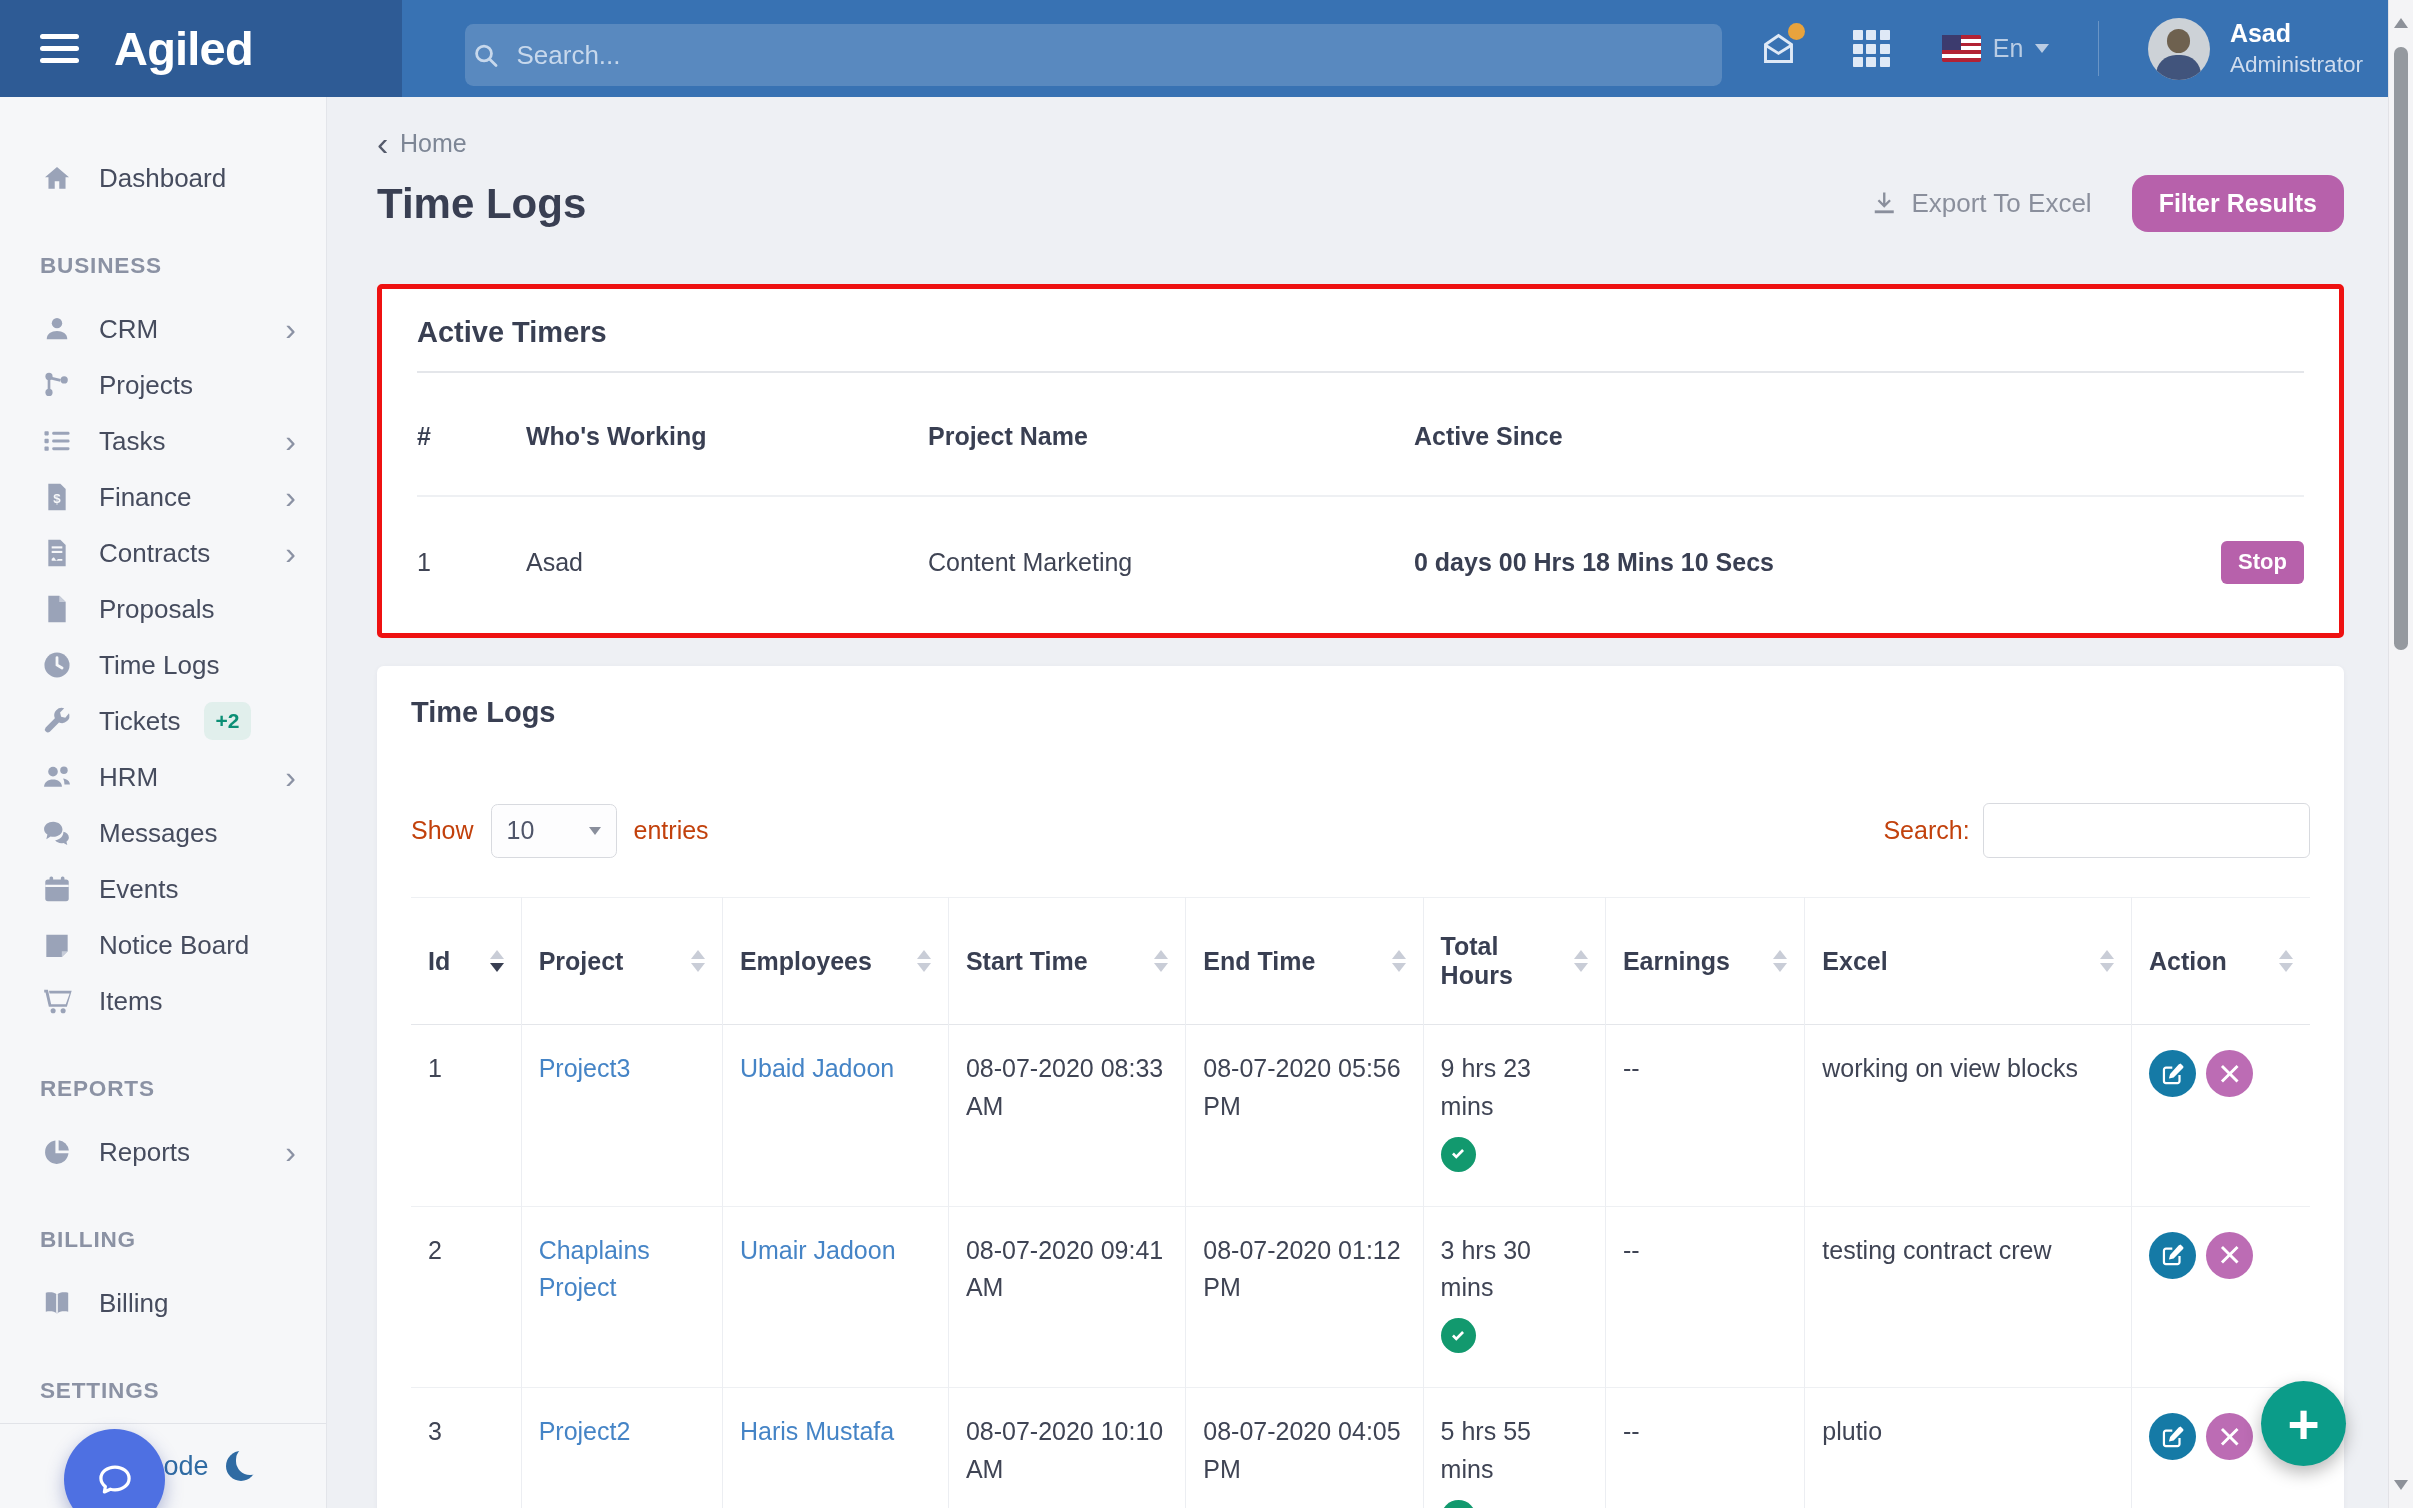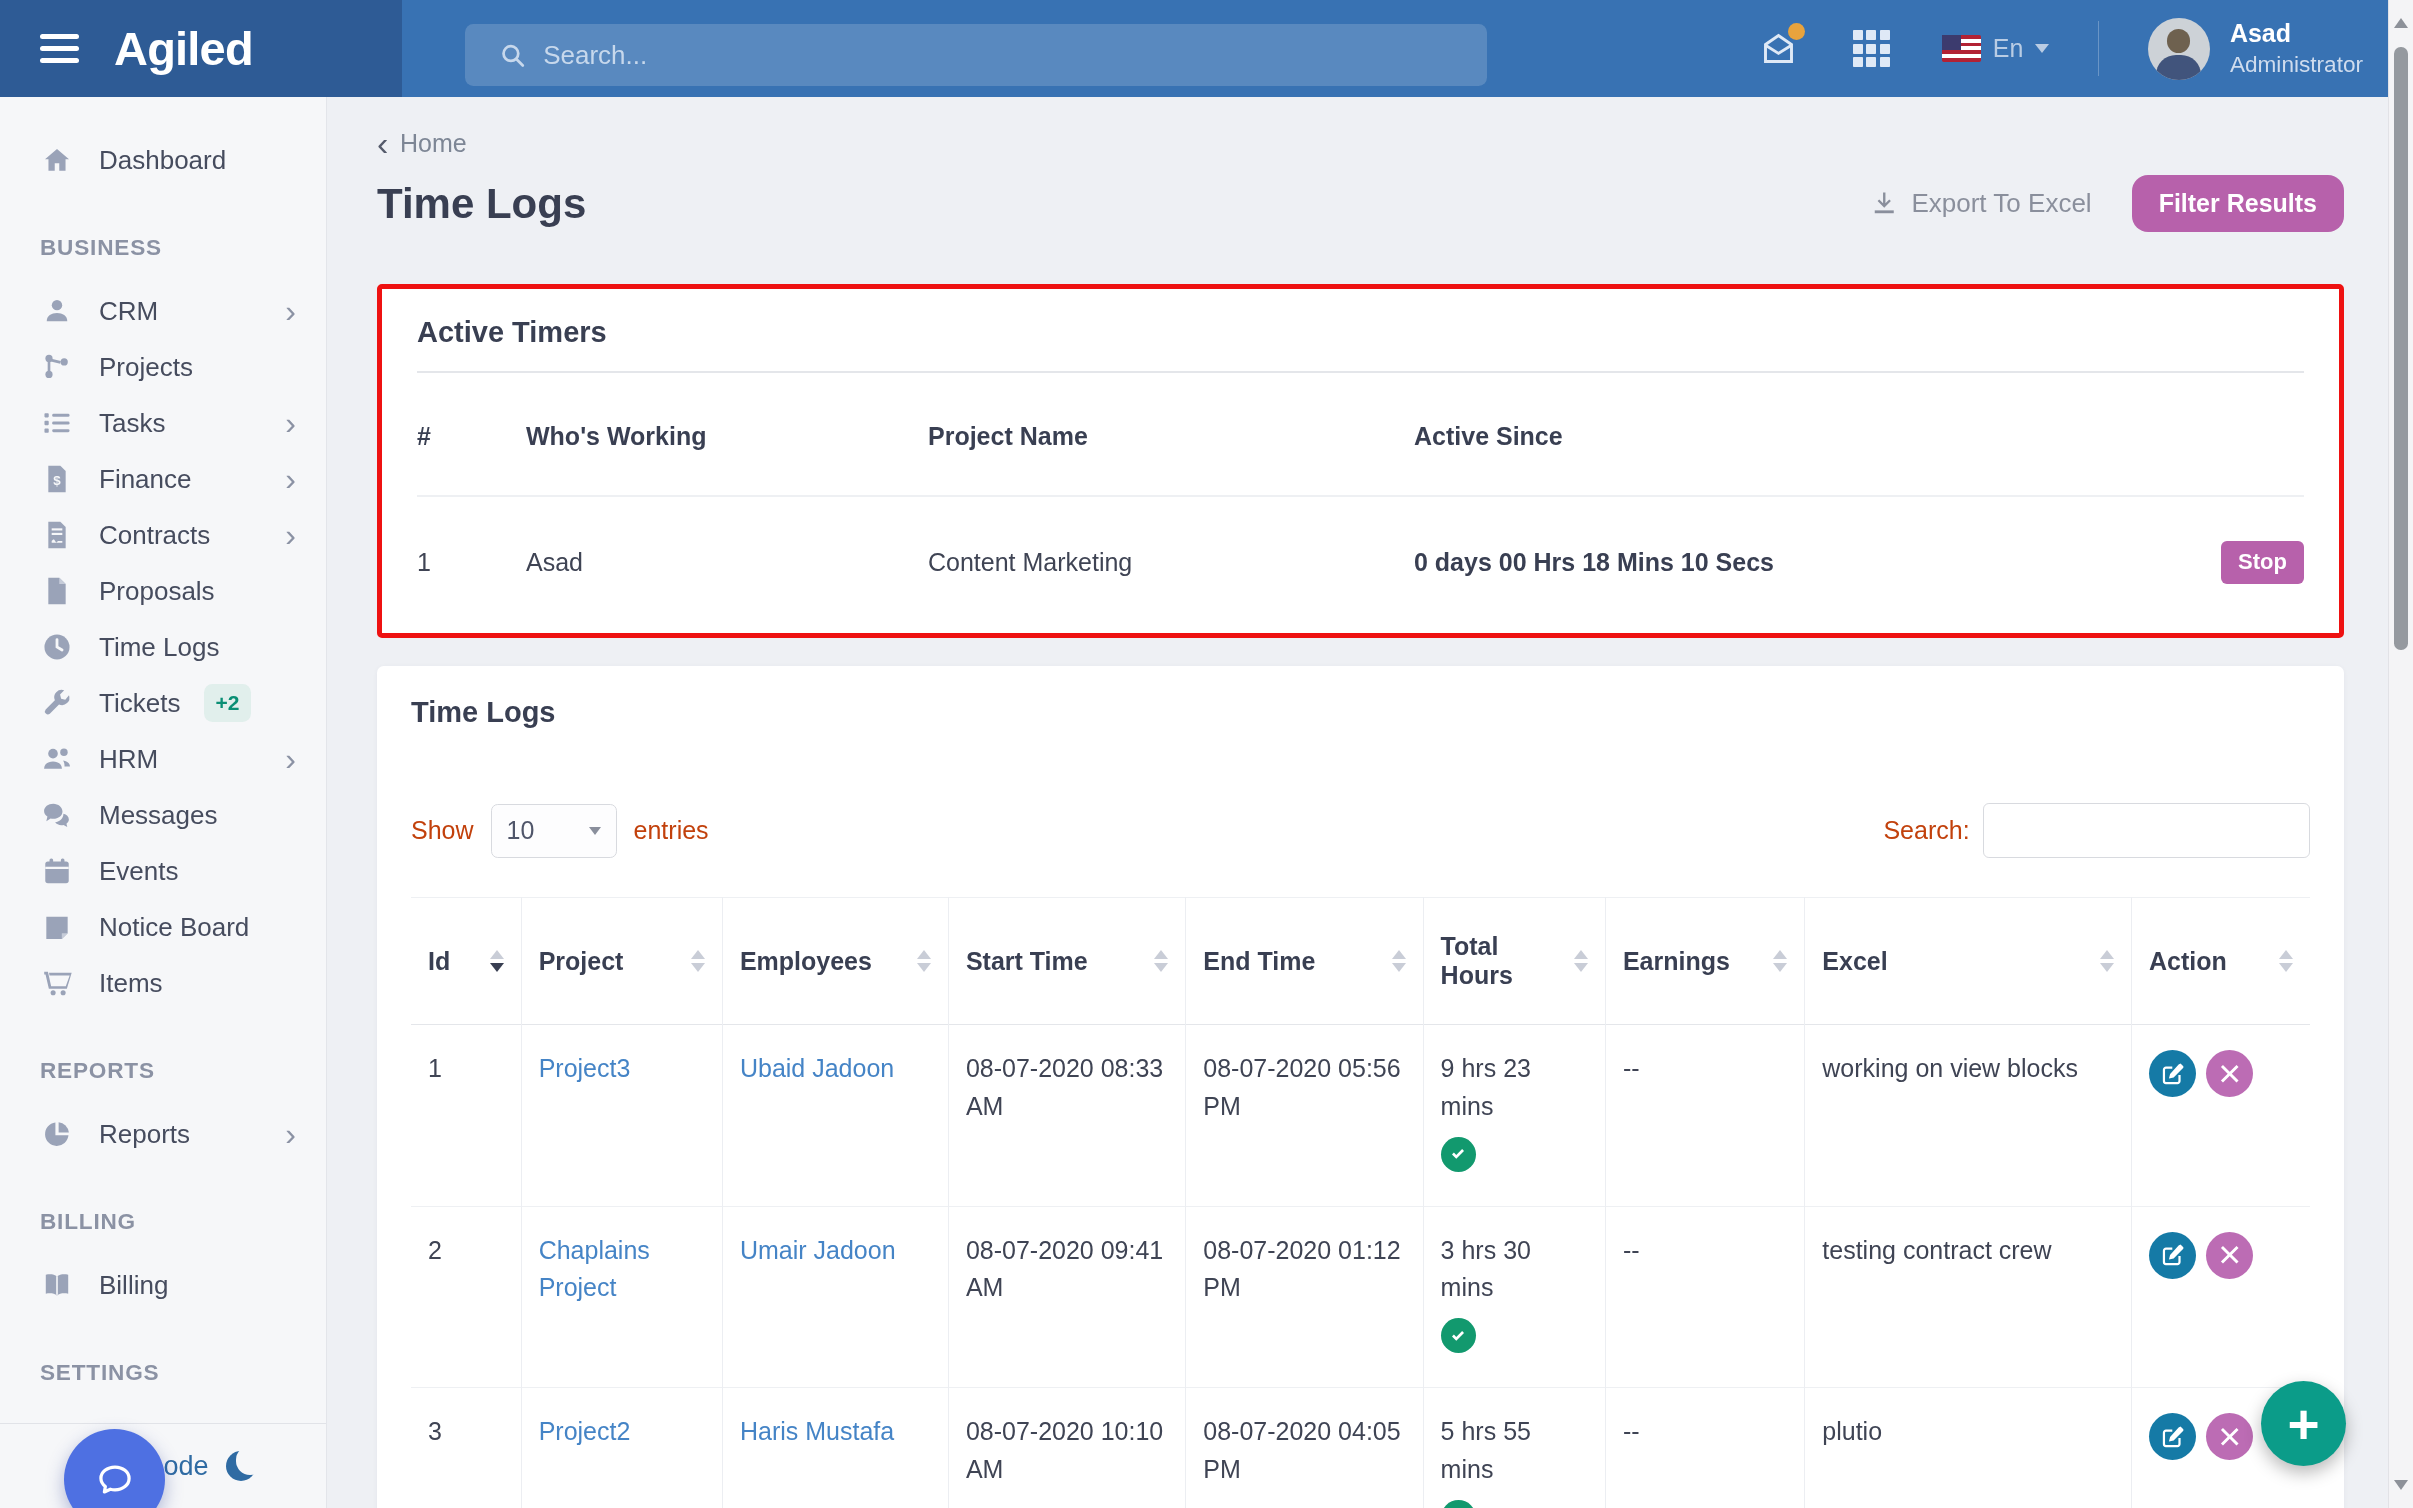--- a/index.html
+++ b/index.html
@@ -8,22 +8,22 @@
 
   .app { position:relative; width:2413px; height:1508px; }
 
   
   .topbar { display:flex; height:97px; width:2388px; background:#3872b3; }
   .brand { width:402px; background:#2e5b95; display:flex; align-items:center; padding-left:40px; flex-shrink:0; }
   .hamburger { width:39px; display:flex; flex-direction:column; gap:6.7px; cursor:pointer; }
   .hamburger span { height:5px; background:#fff; border-radius:2.5px; }
   .brand-name { color:#fff; font-size:47px; font-weight:bold; margin-left:35px; letter-spacing:-0.8px; }
   .topbar-main { flex:1; display:flex; align-items:center; padding:0 25px 0 63px; }
-  .search-box { display:flex; align-items:center; gap:17px; width:1022px; height:62px;
-    background:rgba(255,255,255,.17); border-radius:8.4px; padding:0 34px;margin-top:13px; }
+  .search-box { display:flex; align-items:center; gap:17px; width:1257px; height:62px;
+    background:rgba(255,255,255,.17); border-radius:8.4px; padding:0 7px;margin-top:13px; }
   .search-box svg { width:28.5px; height:28.5px; }
   .search-input { background:transparent; border:none; outline:none; color:#eaf1fa;
     font-size:26px; width:100%; font-family:"Liberation Sans",sans-serif; }
   .search-input::placeholder { color:#c7d8ec; }
   .top-right { margin-left:auto; display:flex; align-items:center; gap:49px; }
   .top-icon { position:relative; width:44px; height:44px; display:flex; align-items:center; justify-content:center; cursor:pointer; }
   .notif-dot { position:absolute; top:-3.4px; right:-5px; width:17px; height:17px; border-radius:50%; background:#e8a33d; }
   .grid-icon { display:grid; grid-template-columns:repeat(3,10px); grid-template-rows:repeat(3,10px); gap:3.4px; }
   .grid-icon i { background:#dfe9f6; border-radius:0.8px; }
   .lang { display:flex; align-items:center; gap:11.7px; cursor:pointer; }
@@ -39,21 +39,21 @@
   .avatar::after { content:""; position:absolute; top:37px; left:8.4px; width:45px; height:28.5px; border-radius:20px 20px 0 0; background:#41547c; }
   .user-meta { display:flex; flex-direction:column; gap:3.4px; }
   .user-name { color:#fff; font-size:25px; font-weight:bold; }
   .user-role { color:#cfdcee; font-size:22.6px; }
 
   
   .body-row { display:flex; height:1411px; width:2388px; }
 
   
   .sidebar { width:327px; background:#f6f7f9; border-right:0.8px solid #e3e5ea; position:relative; flex-shrink:0; }
-  .nav { padding-top:35px; }
+  .nav { padding-top:53px; }
   .nav-section { font-size:22.6px; font-weight:bold; color:#8b92a4; letter-spacing:0.8px; margin:47px 0 22px 40px; }
   .nav-item { display:flex; align-items:center; height:56px; padding:0 30px 0 40px; cursor:pointer; }
   .nav-icon { width:34px; height:34px; color:#9aa3b8; display:flex; align-items:center; justify-content:center; flex-shrink:0; }
   .nav-icon svg { width:32px; height:32px; }
   .nav-label { margin-left:25px; font-size:26px; color:#464c5e; white-space:nowrap; }
   .nav-badge { margin-left:23.5px; background:#e1efec; color:#0b8f75; font-size:21px; font-weight:bold; padding:6.7px 11.7px; border-radius:8.4px; }
   .nav-chevron { margin-left:auto; color:#8b92a4; font-size:32px; line-height:1; }
   .chat-fab { position:absolute; left:64px; top:1332px; width:101px; height:101px; border-radius:50%;
     background:#4e70e2; display:flex; align-items:center; justify-content:center; box-shadow:0 6.7px 18.4px rgba(40,60,150,.35); cursor:pointer; z-index:5; }
   .sidebar-footer { position:absolute; bottom:0; left:0; right:0; height:85px; border-top:1.7px solid #e1e3e8;

